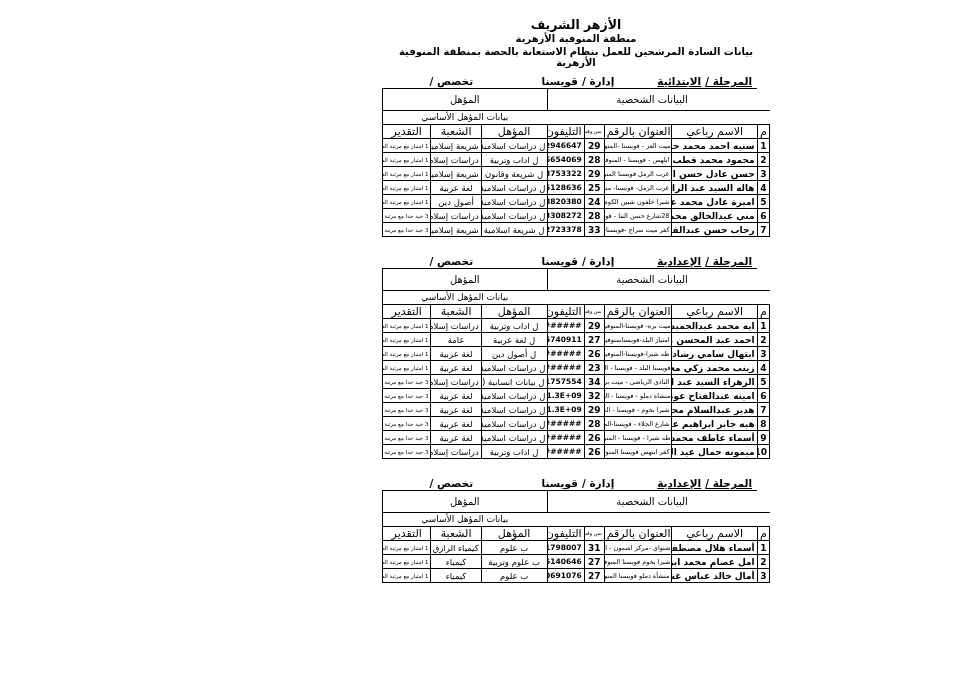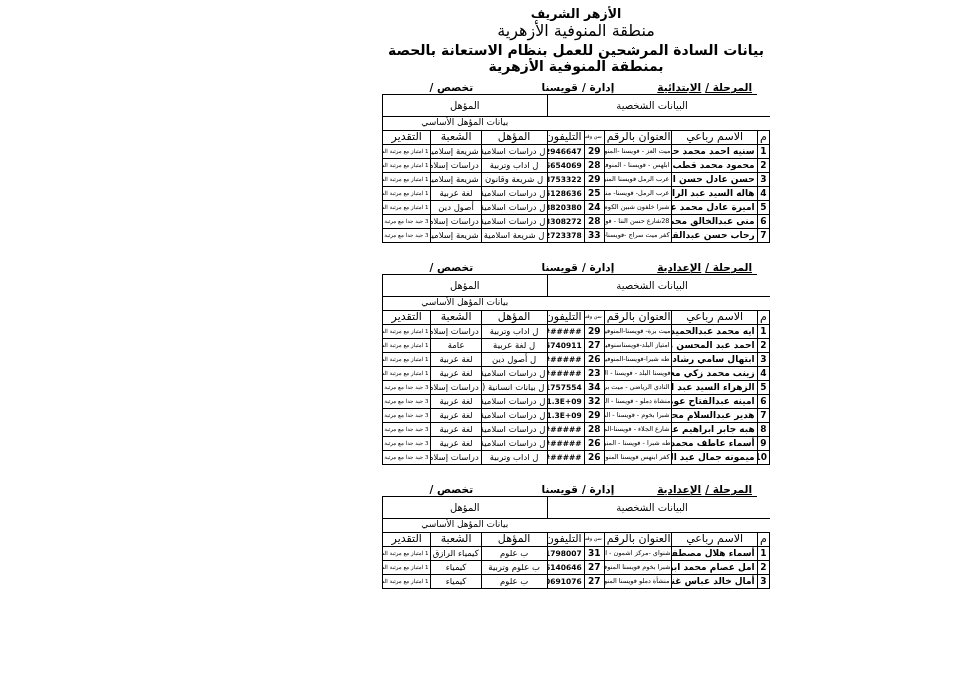--- a/index.html
+++ b/index.html
@@ -12,39 +12,39 @@
     height: 680px;
     font-family: "DejaVu Sans", "Liberation Sans", sans-serif;
     color: #000000;
     overflow: hidden;
   }
   .page {
     position: relative;
     width: 768px;
     height: 680px;
     box-sizing: border-box;
-    padding: 7px 190px 0 190px;
+    padding: 18px 190px 0 190px;
   }
 
   
   .masthead {
     text-align: center;
     line-height: 1.18;
   }
   .masthead .org-line-1 {
     font-size: 12.5px;
     font-weight: 700;
     letter-spacing: 0;
   }
   .masthead .org-line-2 {
-    font-size: 16px;
-    font-weight: 400;
+    font-size: 10px;
+    font-weight: 700;
   }
   .masthead .doc-title {
-    font-size: 14px;
+    font-size: 10px;
     font-weight: 700;
     margin-top: 1px;
   }
 
   
   .meta-strip {
     display: flex;
     flex-direction: row;
     align-items: flex-end;
     font-size: 10.5px;

